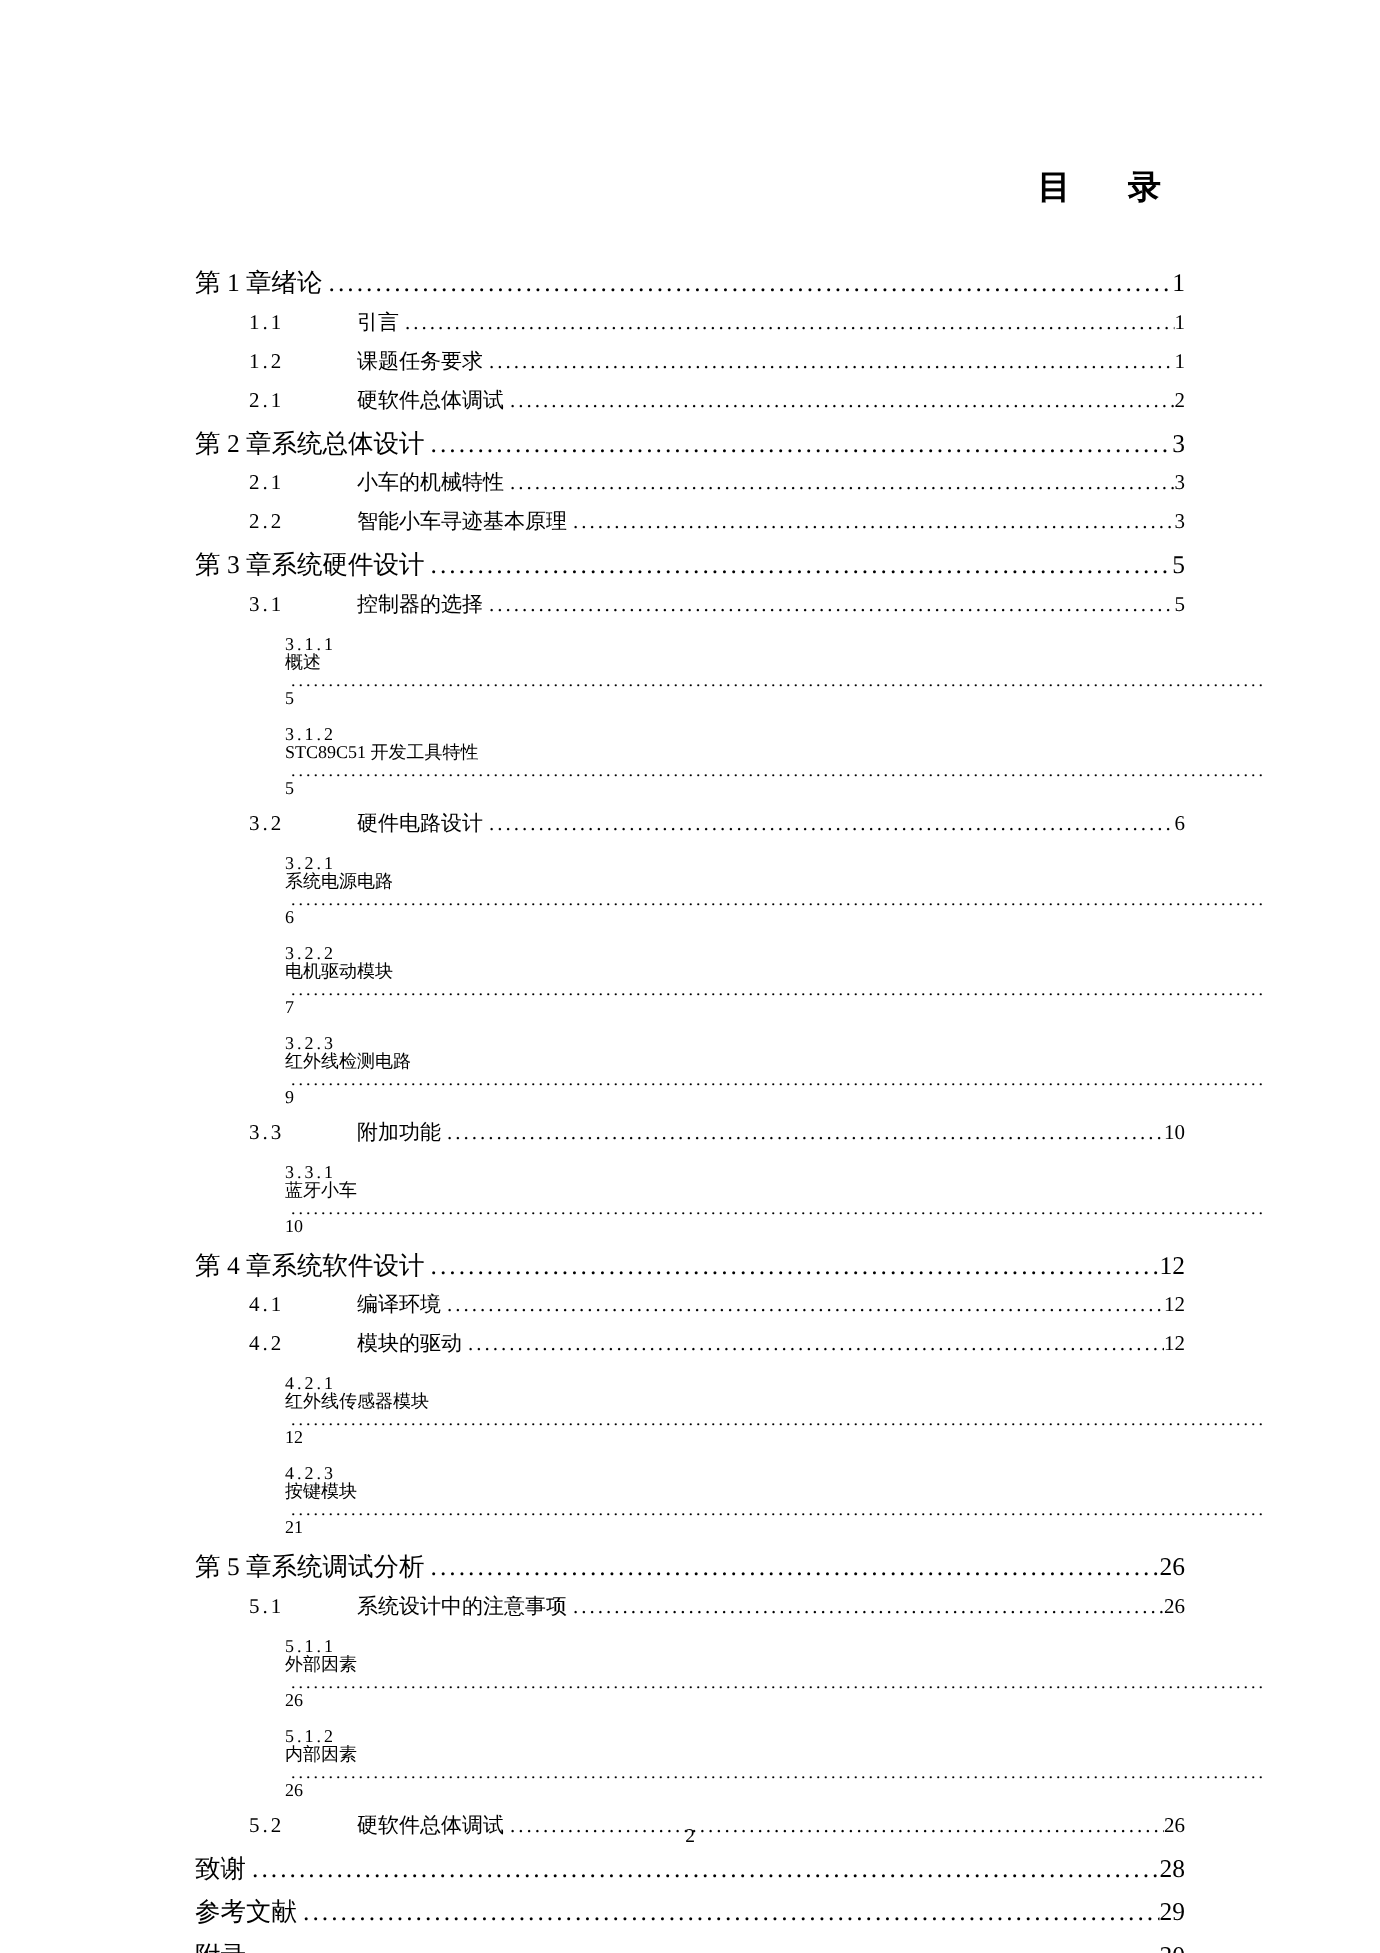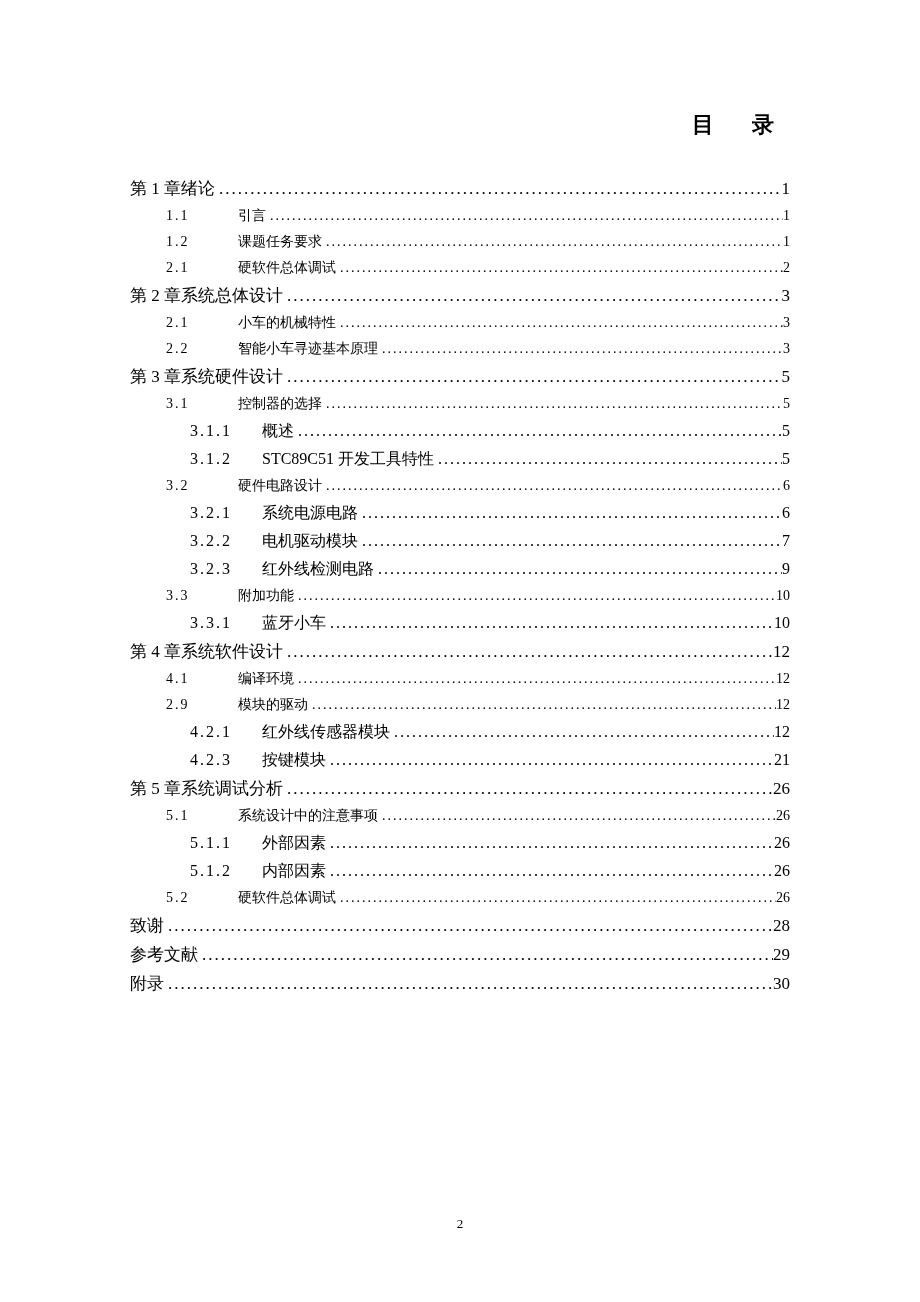--- a/index.html
+++ b/index.html
@@ -23,21 +23,21 @@
     .toc-line {
       display: flex;
       align-items: baseline;
       font-size: 14px;
       line-height: 1;
       margin-bottom: 12px;
       white-space: nowrap;
     }
     .toc-line.level0 { padding-left: 0; font-size: 17px; }
     .toc-line.level1 { padding-left: 36px; font-size: 14px; }
-    .toc-line.level2 { padding-left: 60px; font-size: 16px; }
+    .toc-line.level2 { padding-left: 60px; font-size: 12px; flex-direction: column; }
     .num { display: inline-block; }
     .lvl1-num { min-width: 72px; letter-spacing: 2px; }
     .lvl2-num { min-width: 72px; letter-spacing: 2px; }
     .lbl { }
     .dots {
       flex: 1;
       overflow: hidden;
       letter-spacing: 2px;
       padding: 0 4px;
     }
@@ -168,21 +168,21 @@
       <span class="dots"></span>
       <span class="pg">12</span>
     </div>
     <div class="toc-line level1">
       <span class="num lvl1-num">4.1</span>
       <span class="lbl">编译环境</span>
       <span class="dots"></span>
       <span class="pg">12</span>
     </div>
     <div class="toc-line level1">
-      <span class="num lvl1-num">2.9</span>
+      <span class="num lvl1-num">4.2</span>
       <span class="lbl">模块的驱动</span>
       <span class="dots"></span>
       <span class="pg">12</span>
     </div>
     <div class="toc-line level2">
       <span class="num lvl2-num">4.2.1</span>
       <span class="lbl">红外线传感器模块</span>
       <span class="dots"></span>
       <span class="pg">12</span>
     </div>

